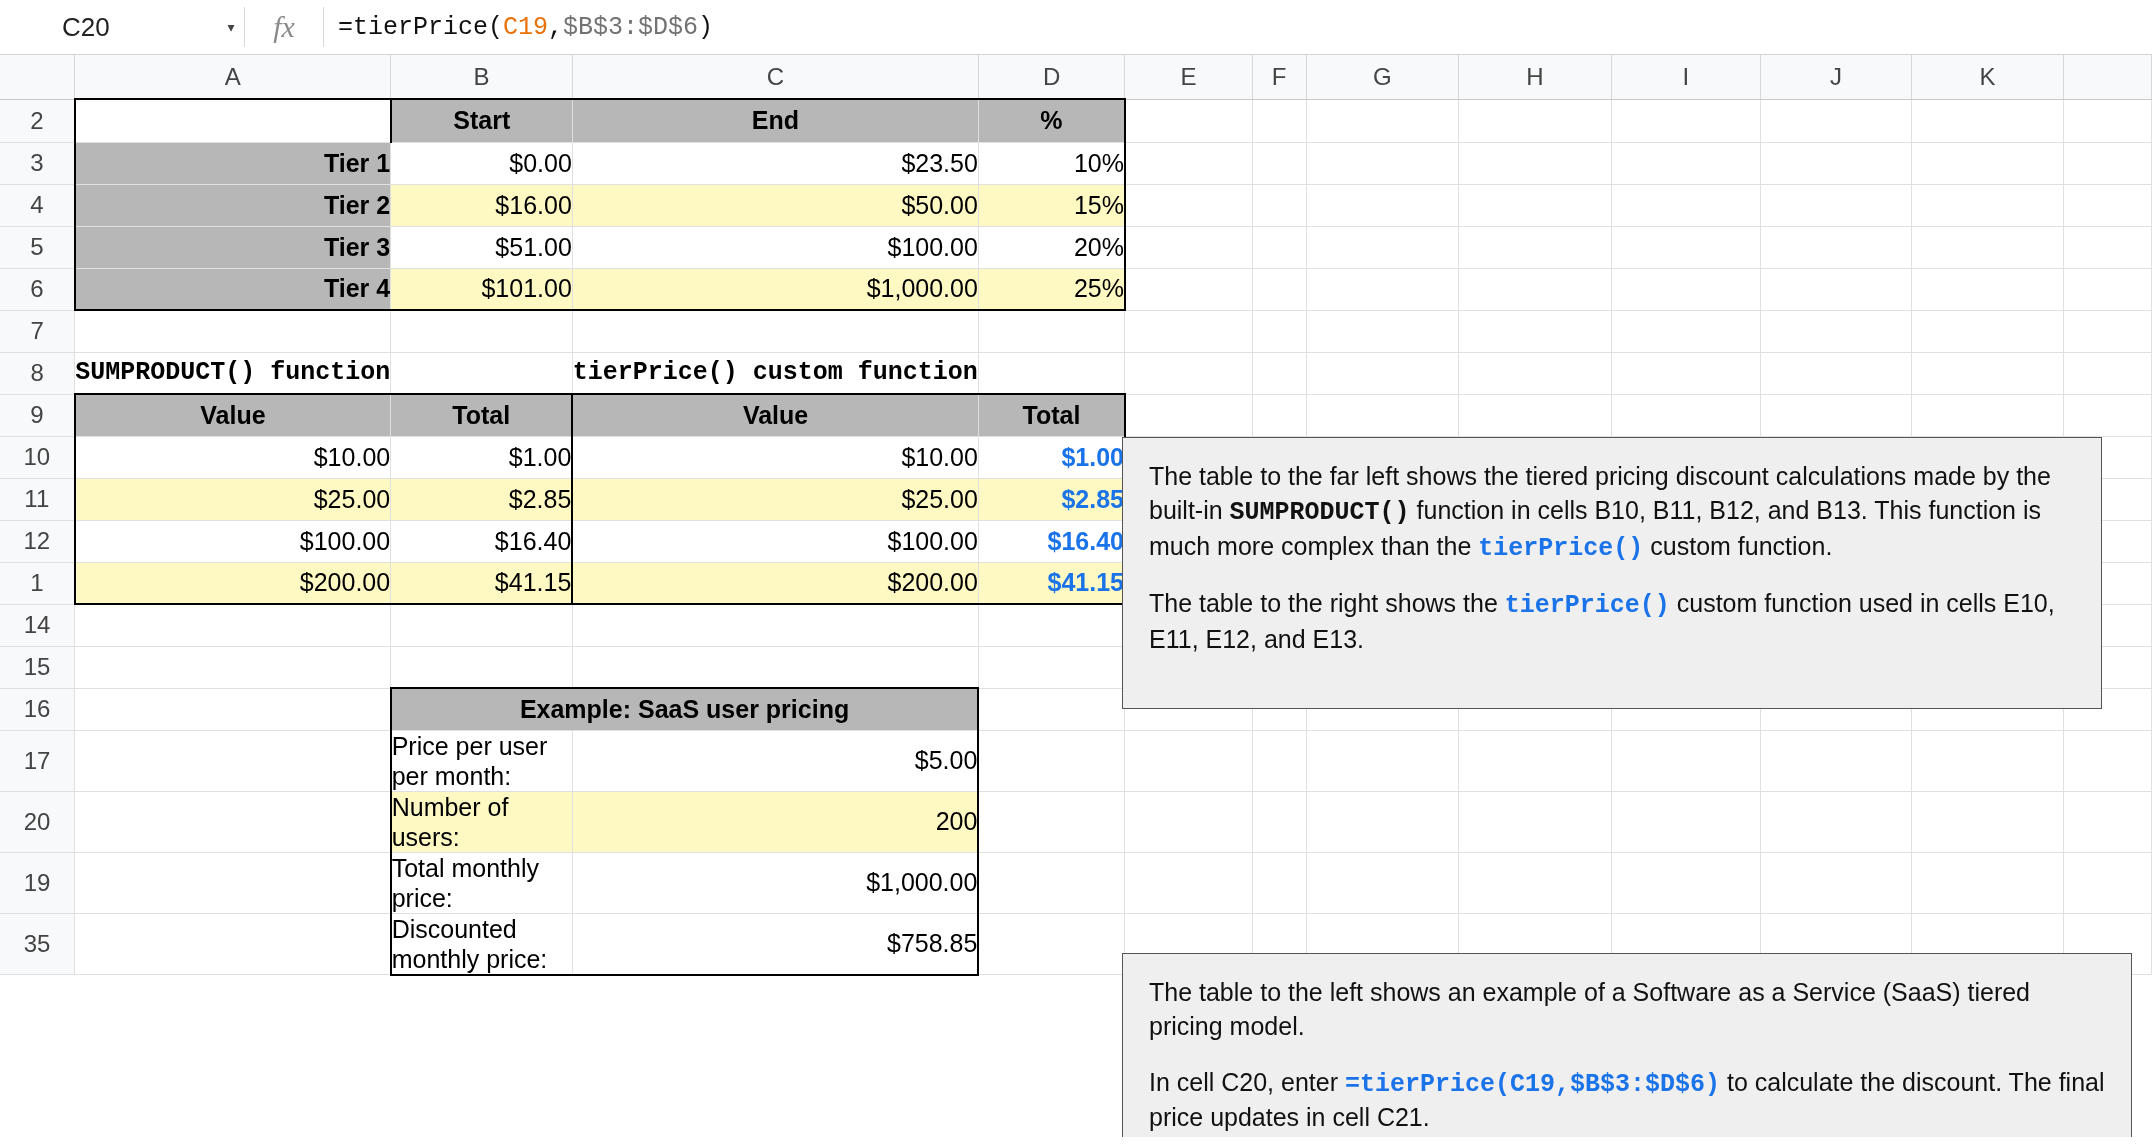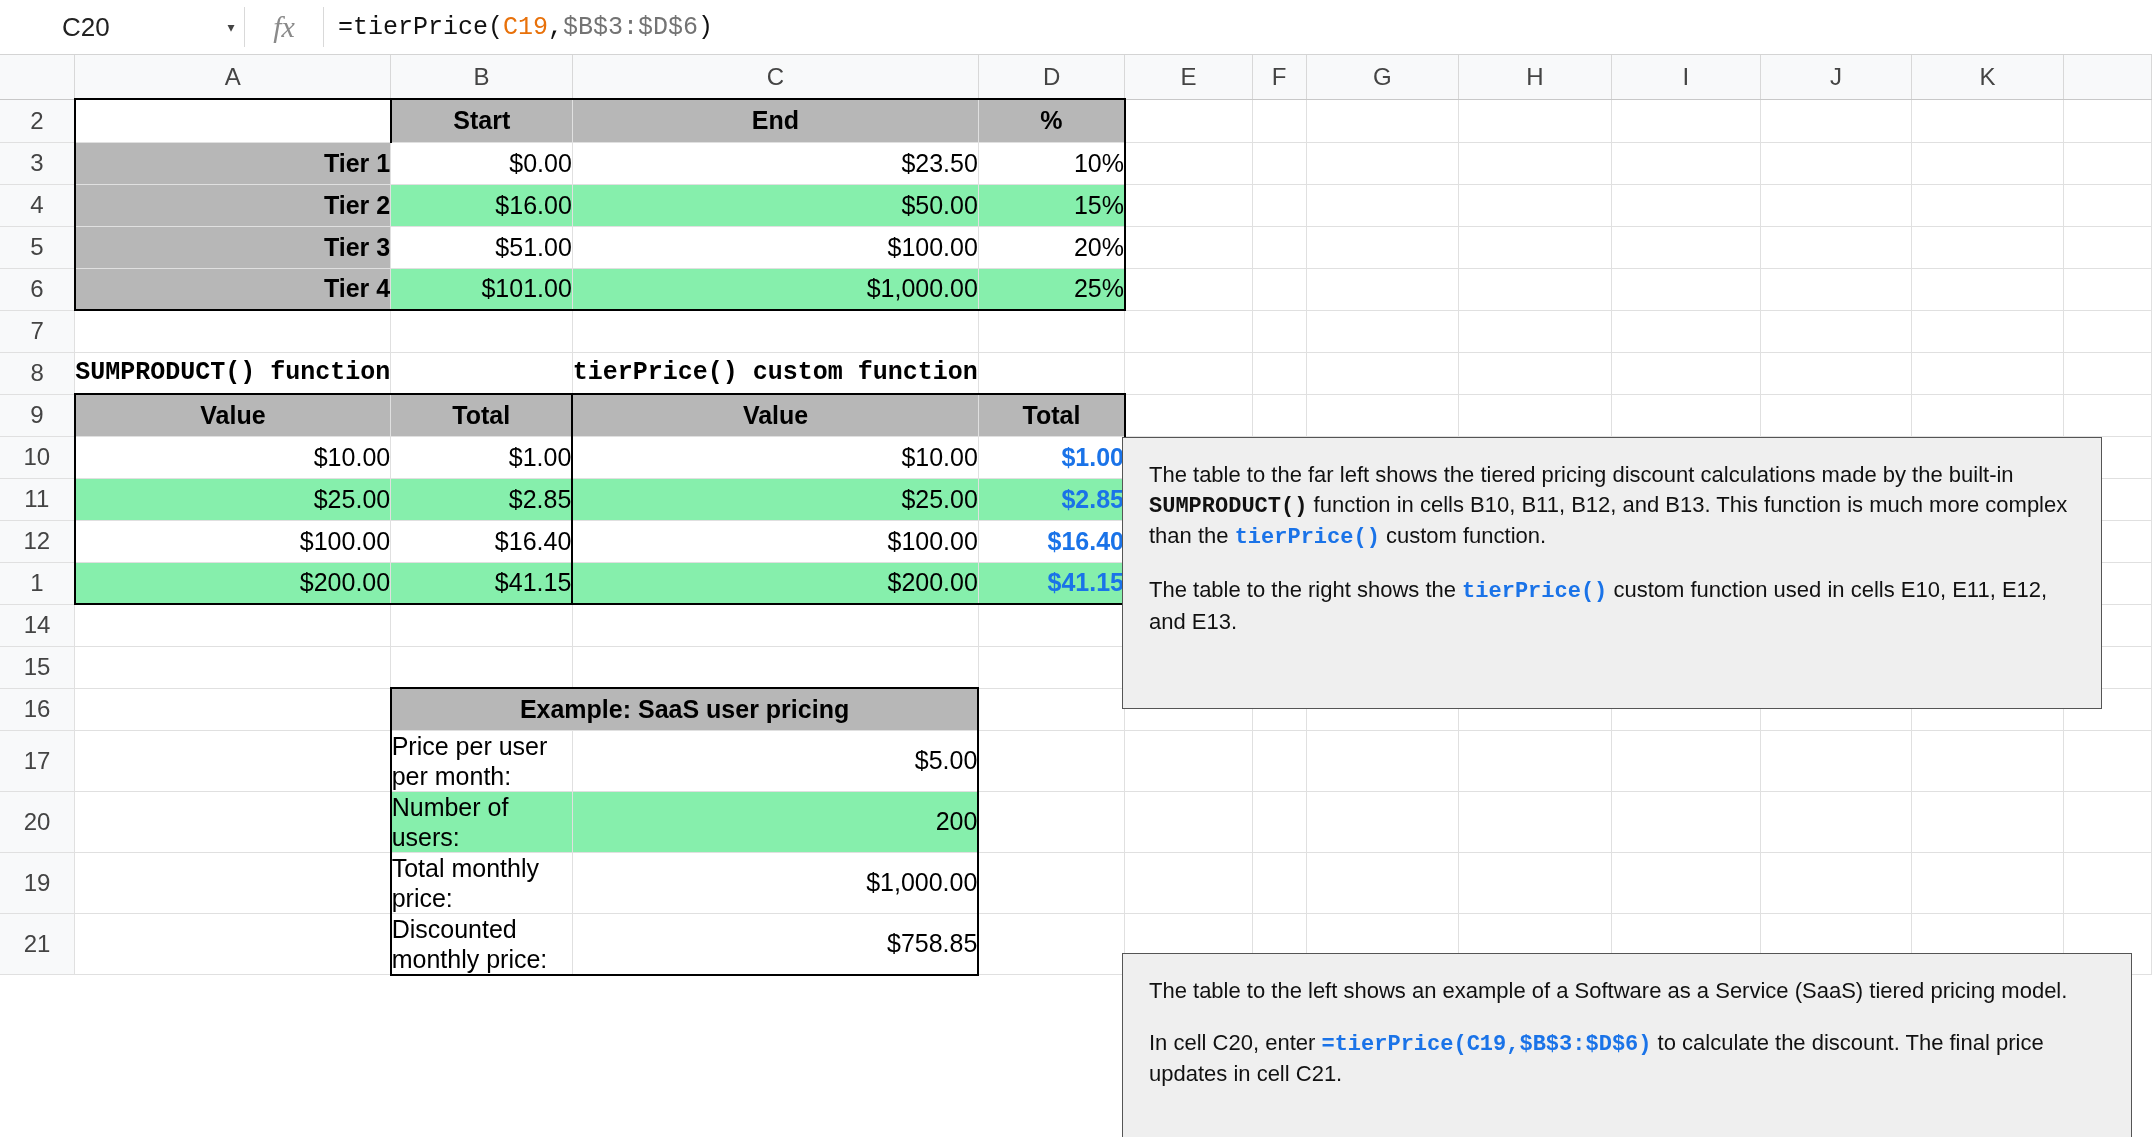--- a/index.html
+++ b/index.html
@@ -98,21 +98,21 @@
   td.rowhead.sel { background: #d3d3d3; color: #111; }
 
   td.cell { padding: 0 10px; vertical-align: middle; }
   .r { text-align: right; }
   .l { text-align: left; }
   .blue { color: #1a73e8; font-weight: bold; }
 
   
   .hdrfill { background: #b7b7b7; font-weight: bold; text-align: center; }
   .rowlabelfill { background: #b7b7b7; font-weight: bold; text-align: right; padding-right: 14px; }
-  .zebra { background: #86efac; }
+  .zebra { background: #fef9c3; }
   .hdrfill2 { background: #b7b7b7; font-weight: bold; text-align: center; }
 
   
   .bt { border-top: 2px solid #000 !important; }
   .bb { border-bottom: 2px solid #000 !important; }
   .bl { border-left: 2px solid #000 !important; }
   .br { border-right: 2px solid #000 !important; }
 
   
   .selcell {
@@ -134,21 +134,21 @@
     font-weight: bold;
     font-size: 25px;
   }
 
   
   .note {
     position: absolute;
     background: #efefef;
     border: 1px solid #555;
     padding: 22px 26px;
-    font-size: 22px;
+    font-size: 25px;
     line-height: 1.35;
     color: #111;
   }
   .note p { margin: 0 0 22px 0; }
   .note p:last-child { margin-bottom: 0; }
   .code { font-family: "Liberation Mono", monospace; font-weight: bold; }
   .codeblue { font-family: "Liberation Mono", monospace; font-weight: bold; color: #1a73e8; }
 
   #note1 { left: 1122px; top: 382px; width: 980px; height: 272px; }
   #note2 { left: 1122px; top: 898px; width: 1010px; height: 268px; }
@@ -485,21 +485,21 @@
       <td class="cell"></td>
       <td class="cell"></td>
       <td class="cell"></td>
       <td class="cell"></td>
       <td class="cell"></td>
       <td class="cell"></td>
     </tr>
 
 
     <tr style="height:58px">
-      <td class="rowhead">21</td>
+      <td class="rowhead">35</td>
       <td class="cell"></td>
       <td class="cell l bl bb" style="white-space:normal; line-height:1.2">Discounted monthly price:</td>
       <td class="cell r br bb">$758.85</td>
       <td class="cell"></td>
       <td class="cell"></td>
       <td class="cell"></td>
       <td class="cell"></td>
       <td class="cell"></td>
       <td class="cell"></td>
       <td class="cell"></td>

